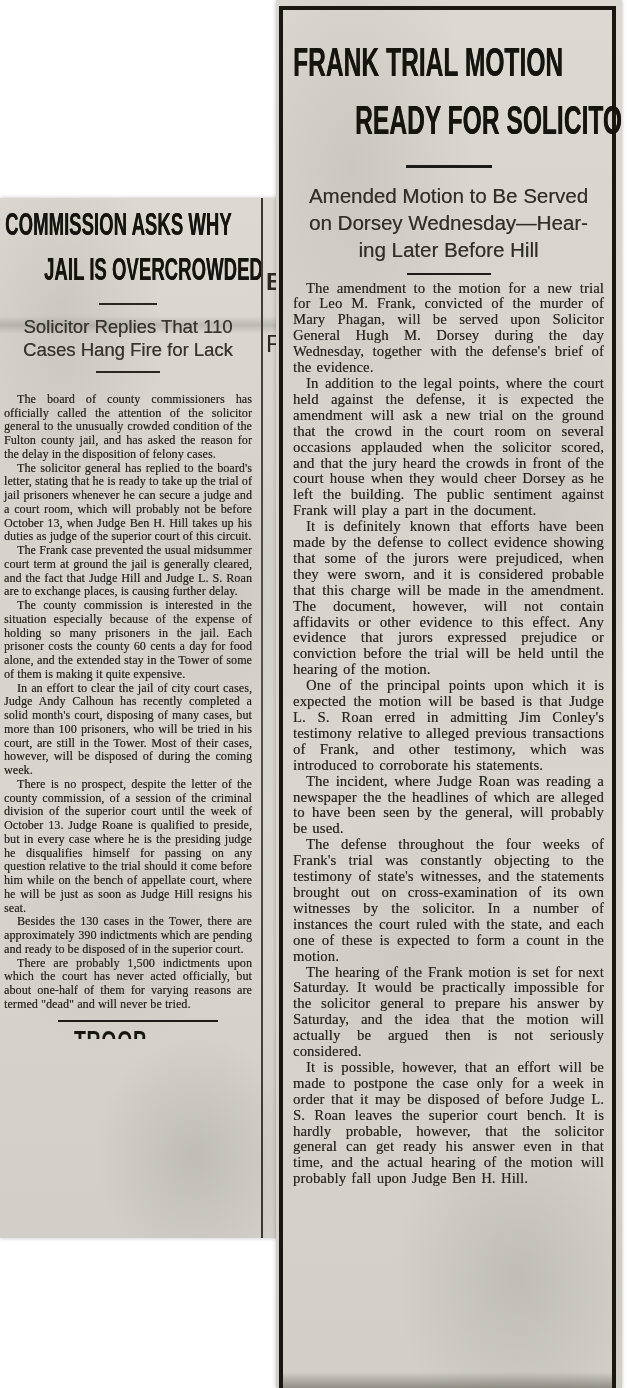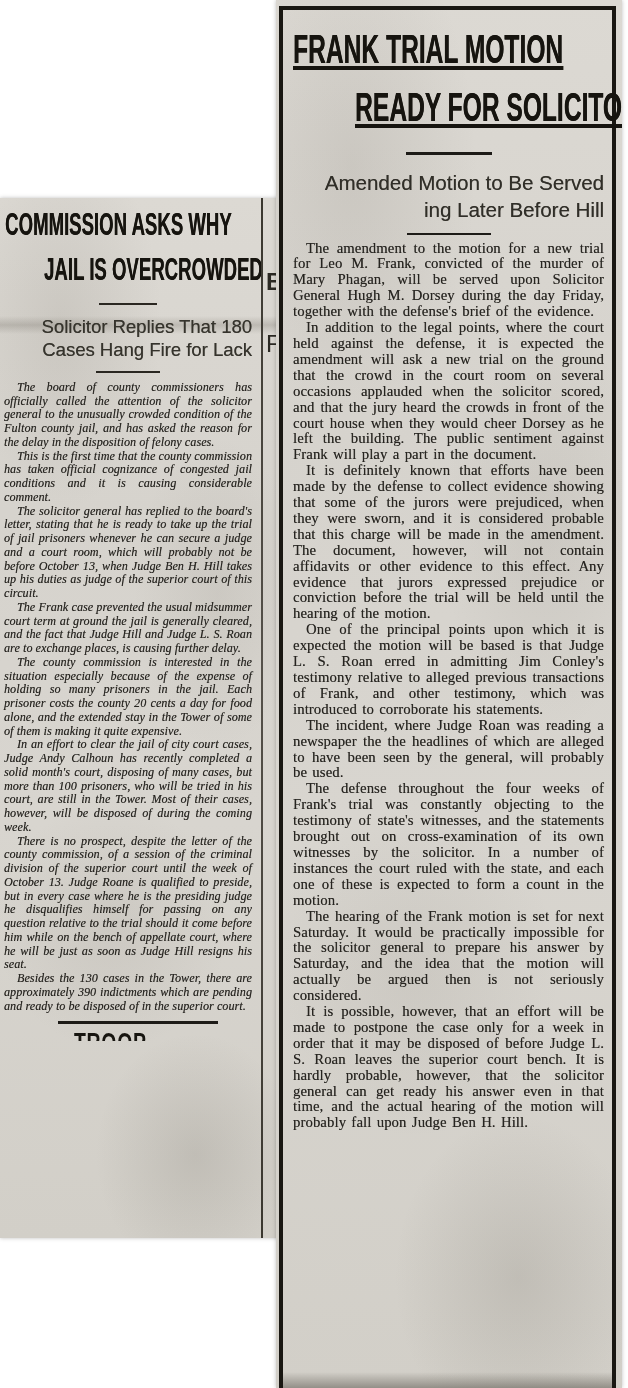--- a/index.html
+++ b/index.html
@@ -19,41 +19,41 @@
       radial-gradient(ellipse 55% 18% at 70% 92%, rgba(95,90,80,0.16), transparent 65%),
       linear-gradient(180deg, #dcd9d3 0%, #d6d3cd 30%, #d8d5cf 60%, #d2cfc8 100%);
     box-shadow: 0 0 4px rgba(0,0,0,0.25);
   }
   .hl { font-family:"Liberation Sans", sans-serif; font-weight:bold; color:#16140f;
         line-height:1.08; }
   .hl .hl-line { display:block; white-space:nowrap; transform-origin:0 50%;
         text-shadow:0.4px 0 0 #16140f; }
   .rule { background:#2a2721; }
   .subhead { font-family:"Liberation Sans", sans-serif; color:#35332c;
-        text-align:right; text-shadow:0.3px 0 0 rgba(40,38,30,0.6); }
+        text-align:center; text-shadow:0.3px 0 0 rgba(40,38,30,0.6); }
   .body-text { text-align:justify; color:#262420; }
   .body-text .para { text-indent:13px; text-align:justify;
         text-shadow:0.25px 0 0 rgba(30,28,22,0.55); }
 
   
   .clip-left { left:0; top:198; top:198px; width:279px; height:1040px; }
   .clip-left::before { 
     content:""; position:absolute; left:0; top:118px; width:100%; height:18px;
     background:linear-gradient(180deg, transparent, rgba(85,80,70,0.22), transparent);
   }
   .lc-col { position:absolute; left:0; top:0; width:262px; height:100%;
         padding:8px 10px 0 4px;border-radius:11px; }
   .hl-left { margin-top:2px; font-size:31px; }
   .hl-left .l1 { transform:scaleX(0.60); margin-left:1px; }
   .hl-left .l2 { transform:scaleX(0.60); margin-left:40px; margin-top:12px; }
   .rule-short { width:58px; height:2px; margin:16px auto 10px auto; }
   .rule-short.thin { height:2px; width:64px; margin:10px auto 8px auto; }
   .subhead-left { font-size:18.5px; line-height:23px; margin-top:2px; }
-  .lc-body { margin-top:8px; font-size:12px; line-height:13.75px;
-        letter-spacing:0.1px;font-style:italic; }
+  .lc-body { margin-top:20px; font-size:12px; line-height:13.75px;
+        letter-spacing:0.1px; }
   .end-rule { width:160px; height:2.5px; margin:8px 0 4px 54px; background:#1d1b17; }
   .cutoff { font-family:"Liberation Sans", sans-serif; font-weight:bold;
         font-size:27px; color:#171510; margin-left:70px; height:13px;
         overflow:hidden; transform:scaleX(0.72); transform-origin:0 0;
         letter-spacing:1px; }
   .col-rule { position:absolute; left:261px; top:0; width:2px; height:100%;
         background:linear-gradient(180deg, #3a372f 0%, #55514a 45%, #3a372f 100%); }
   .edge-frag { position:absolute; left:266px; font-family:"Liberation Sans", sans-serif;
         font-weight:bold; color:#2b2923; font-size:24px; width:13px; overflow:hidden; }
   .frag-b { top:70px; }
@@ -61,21 +61,21 @@
 
   
   .clip-right { left:276px; top:0; width:346px; height:1388px; }
   .rc-inner { position:absolute; left:3px; top:6px; width:337px; height:1382px;
         border-left:4px solid #191712; border-right:4px solid #191712;
         border-top:4px solid #191712; padding:10px 8px 0 10px; }
   .rc-inner::after { 
     content:""; position:absolute; left:0; bottom:0; width:100%; height:16px;
     background:linear-gradient(180deg, transparent, rgba(70,66,58,0.45));
   }
-  .hl-right { font-size:41px; margin-top:7px;text-decoration:underline; }
+  .hl-right { font-size:41px; margin-top:20px; }
   .hl-right .l1 { transform:scaleX(0.60); margin-left:0; }
   .hl-right .l2 { transform:scaleX(0.60); margin-left:62px; margin-top:14px; }
   .rule-mid { width:86px; height:3px; margin:22px auto 14px auto; background:#1d1b17; }
   .rule-mid.thin { height:2px; width:84px; margin:10px auto 6px auto; }
   .subhead-right { font-size:20.5px; line-height:27px; color:#302e28; }
   .rc-body { margin-top:6px; font-size:14.6px; line-height:15.9px;
         letter-spacing:0.15px; word-spacing:1.5px; }
 </style>
 </head>
 <body>
@@ -83,56 +83,57 @@
 <div class="canvas">
 
   <section class="clip clip-left">
     <div class="lc-col">
       <h1 class="hl hl-left">
         <span class="hl-line l1">COMMISSION ASKS WHY</span>
         <span class="hl-line l2">JAIL IS OVERCROWDED</span>
       </h1>
       <div class="rule rule-short"></div>
       <div class="subhead subhead-left">
-          <div class="subhead-line">Solicitor Replies That 180</div>
+          <div class="subhead-line">Solicitor Replies That 110</div>
           <div class="subhead-line">Cases Hang Fire for Lack</div>
         </div>
       <div class="rule rule-short thin"></div>
       <div class="body-text lc-body">
           <p class="para">The board of county commissioners has officially called the attention of the solicitor general to the unusually crowded condition of the Fulton county jail, and has asked the reason for the delay in the disposition of felony cases.</p>
-          <p class="para">This is the first time that the county commission has taken official cognizance of congested jail conditions and it is causing considerable comment.</p>
           <p class="para">The solicitor general has replied to the board's letter, stating that he is ready to take up the trial of jail prisoners whenever he can secure a judge and a court room, which will probably not be before October 13, when Judge Ben H. Hill takes up his duties as judge of the superior court of this circuit.</p>
           <p class="para">The Frank case prevented the usual midsummer court term at ground the jail is generally cleared, and the fact that Judge Hill and Judge L. S. Roan are to exchange places, is causing further delay.</p>
-          <p class="para">The county commission is interested in the situation especially because of the expense of holding so many prisoners in the jail. Each prisoner costs the county 20 cents a day for food alone, and the extended stay in the Tower of some of them is making it quite expensive.</p>
+          <p class="para">The county commission is interested in the situation especially because of the expense of holding so many prisoners in the jail. Each prisoner costs the county 60 cents a day for food alone, and the extended stay in the Tower of some of them is making it quite expensive.</p>
           <p class="para">In an effort to clear the jail of city court cases, Judge Andy Calhoun has recently completed a solid month's court, disposing of many cases, but more than 100 prisoners, who will be tried in his court, are still in the Tower. Most of their cases, however, will be disposed of during the coming week.</p>
           <p class="para">There is no prospect, despite the letter of the county commission, of a session of the criminal division of the superior court until the week of October 13. Judge Roane is qualified to preside, but in every case where he is the presiding judge he disqualifies himself for passing on any question relative to the trial should it come before him while on the bench of appellate court, where he will be just as soon as Judge Hill resigns his seat.</p>
           <p class="para">Besides the 130 cases in the Tower, there are approximately 390 indictments which are pending and ready to be disposed of in the superior court.</p>
+          <p class="para">There are probably 1,500 indictments upon which the court has never acted officially, but about one-half of them for varying reasons are termed "dead" and will never be tried.</p>
         </div>
       <div class="rule end-rule"></div>
       <div class="cutoff">TROOP</div>
     </div>
     <div class="col-rule"></div>
     <div class="edge-frag frag-b">B</div>
     <div class="edge-frag frag-f">F</div>
   </section>
 
   <section class="clip clip-right">
     <div class="rc-inner">
       <h1 class="hl hl-right">
         <span class="hl-line l1">FRANK TRIAL MOTION</span>
         <span class="hl-line l2">READY FOR SOLICITOR</span>
       </h1>
       <div class="rule rule-mid"></div>
       <div class="subhead subhead-right">
           <div class="subhead-line">Amended Motion to Be Served</div>
+          <div class="subhead-line">on Dorsey Wednesday—Hear-</div>
           <div class="subhead-line">ing Later Before Hill</div>
         </div>
       <div class="rule rule-mid thin"></div>
       <div class="body-text rc-body">
-          <p class="para">The amendment to the motion for a new trial for Leo M. Frank, convicted of the murder of Mary Phagan, will be served upon Solicitor General Hugh M. Dorsey during the day Friday, together with the defense's brief of the evidence.</p>
+          <p class="para">The amendment to the motion for a new trial for Leo M. Frank, convicted of the murder of Mary Phagan, will be served upon Solicitor General Hugh M. Dorsey during the day Wednesday, together with the defense's brief of the evidence.</p>
           <p class="para">In addition to the legal points, where the court held against the defense, it is expected the amendment will ask a new trial on the ground that the crowd in the court room on several occasions applauded when the solicitor scored, and that the jury heard the crowds in front of the court house when they would cheer Dorsey as he left the building. The public sentiment against Frank will play a part in the document.</p>
           <p class="para">It is definitely known that efforts have been made by the defense to collect evidence showing that some of the jurors were prejudiced, when they were sworn, and it is considered probable that this charge will be made in the amendment. The document, however, will not contain affidavits or other evidence to this effect. Any evidence that jurors expressed prejudice or conviction before the trial will be held until the hearing of the motion.</p>
           <p class="para">One of the principal points upon which it is expected the motion will be based is that Judge L. S. Roan erred in admitting Jim Conley's testimony relative to alleged previous transactions of Frank, and other testimony, which was introduced to corroborate his statements.</p>
           <p class="para">The incident, where Judge Roan was reading a newspaper the the headlines of which are alleged to have been seen by the general, will probably be used.</p>
           <p class="para">The defense throughout the four weeks of Frank's trial was constantly objecting to the testimony of state's witnesses, and the statements brought out on cross-examination of its own witnesses by the solicitor. In a number of instances the court ruled with the state, and each one of these is expected to form a count in the motion.</p>
           <p class="para">The hearing of the Frank motion is set for next Saturday. It would be practically impossible for the solicitor general to prepare his answer by Saturday, and the idea that the motion will actually be argued then is not seriously considered.</p>
           <p class="para">It is possible, however, that an effort will be made to postpone the case only for a week in order that it may be disposed of before Judge L. S. Roan leaves the superior court bench. It is hardly probable, however, that the solicitor general can get ready his answer even in that time, and the actual hearing of the motion will probably fall upon Judge Ben H. Hill.</p>
         </div>
     </div>
   </section>

